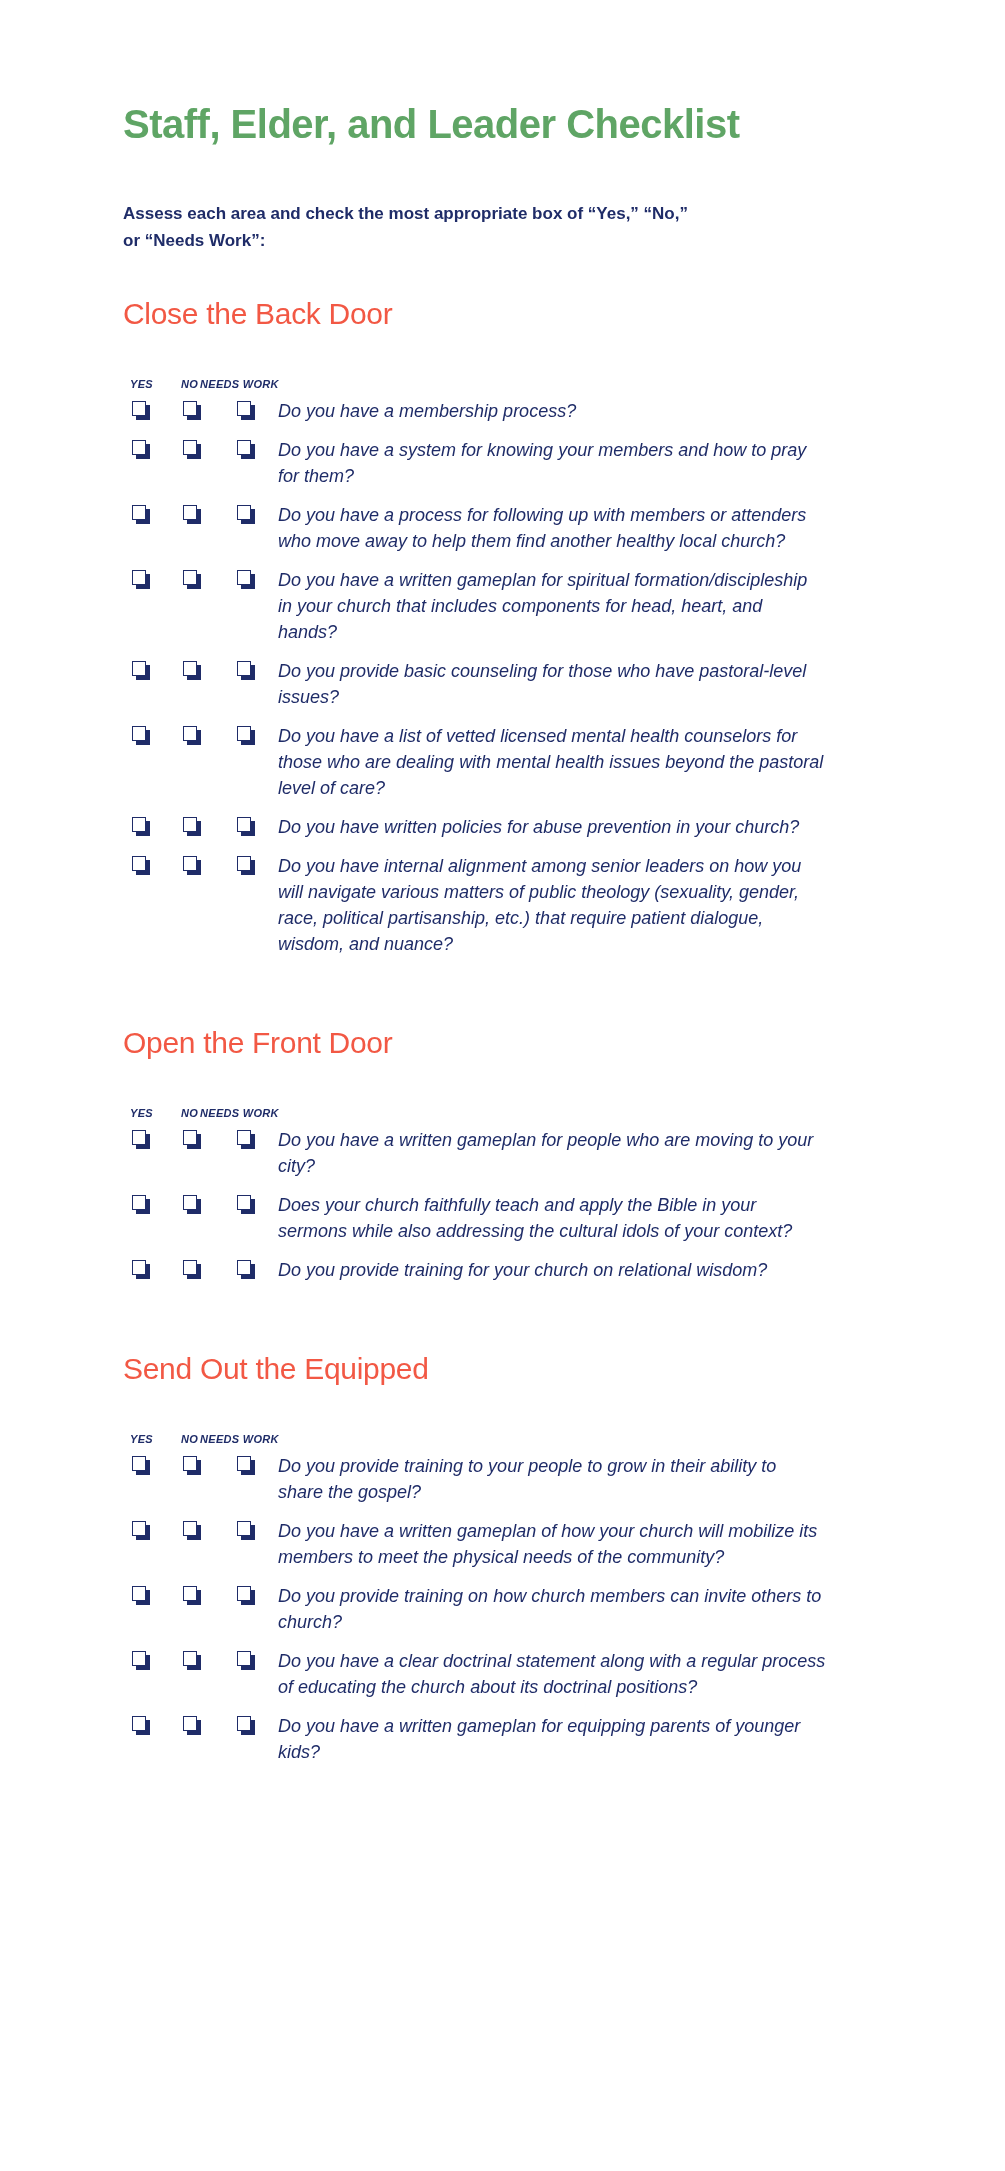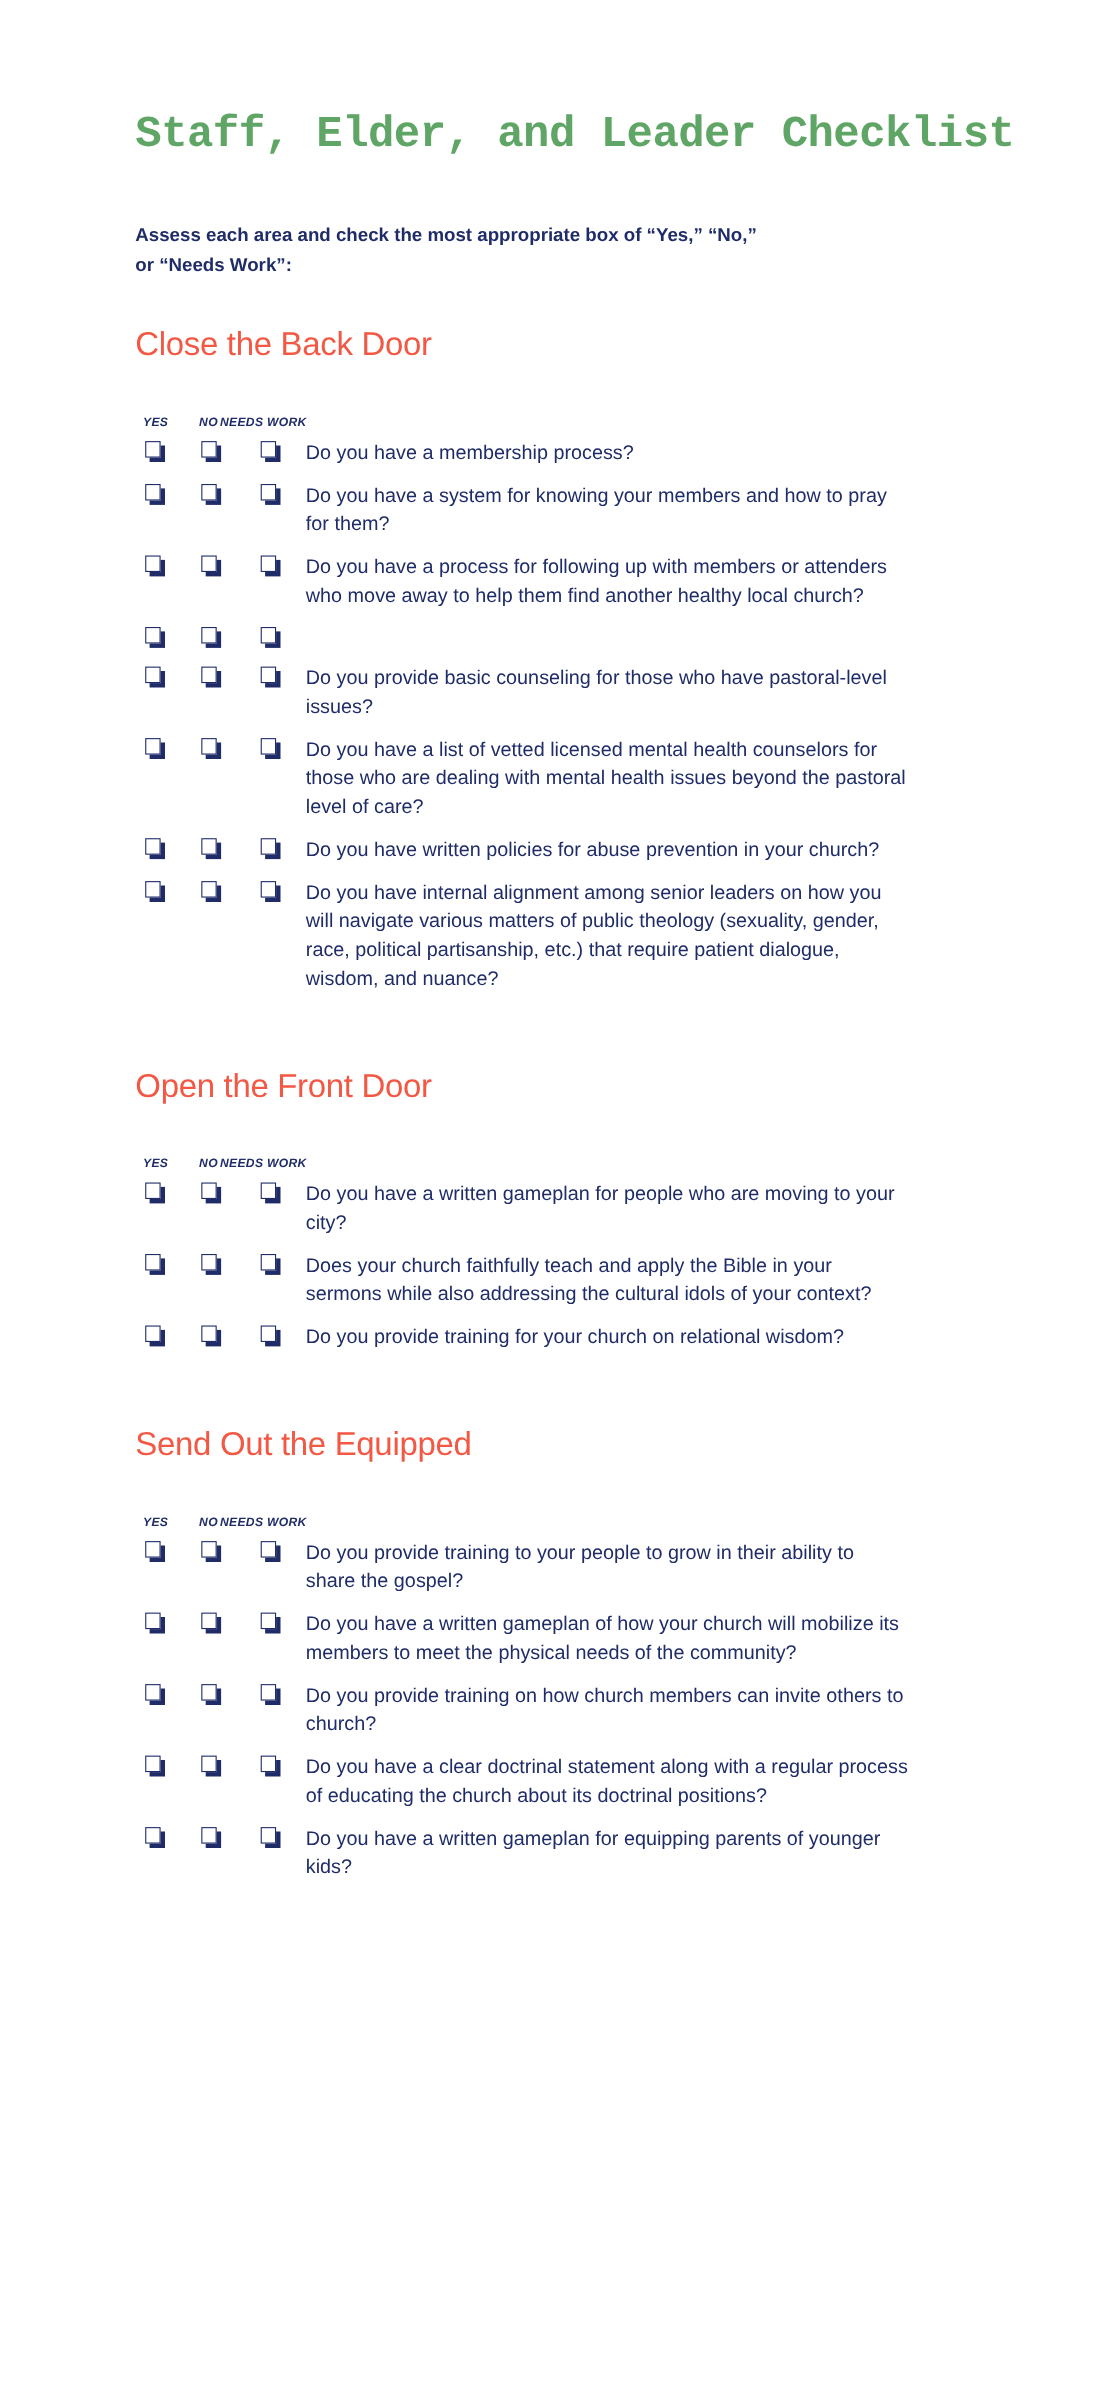--- a/index.html
+++ b/index.html
@@ -15,21 +15,20 @@
     -webkit-font-smoothing:antialiased;
   }
   .page{padding:0 75px 100px 123px;}
   .title{
     margin:100px 0 0 0;
     font-size:40px;
     font-weight:bold;
     line-height:1.2;
     letter-spacing:-0.5px;
     color:var(--green);
-    font-family:Liberation Mono, monospace;
   }
   .intro{
     margin:52px 0 0 0;
     font-size:17px;
     font-weight:bold;
     line-height:27px;
     color:var(--navy);
   }
   .section-heading{
     margin:68px 0 0 0;
@@ -74,20 +73,21 @@
     border:1.5px solid var(--navy);
     box-shadow:4px 4px 0 var(--navy);
     cursor:pointer;
   }
   .question{
     font-size:18px;
     line-height:26px;
     color:var(--navy);
     white-space:pre-line;
     max-width:700px;
+    font-style:italic;
   }
 </style>
 </head>
 <body>
 
 <div class="page">
   <h1 class="title">Staff, Elder, and Leader Checklist</h1>
   <p class="intro"><span>Assess each area and check the most appropriate box of “Yes,” “No,”</span><br><span>or “Needs Work”:</span></p>
   <div id="sections">
   <section class="section">
@@ -118,20 +118,23 @@
     <span class="cell"><span class="checkbox"></span></span>
     <span class="cell"><span class="checkbox"></span></span>
     <span class="question">Do you have a process for following up with members or attenders
 who move away to help them find another healthy local church?</span>
   </div>
 
   <div class="row">
     <span class="cell"><span class="checkbox"></span></span>
     <span class="cell"><span class="checkbox"></span></span>
     <span class="cell"><span class="checkbox"></span></span>
+    <span class="question">Do you have a written gameplan for spiritual formation/discipleship
+in your church that includes components for head, heart, and
+hands?</span>
   </div>
 
 
   <div class="row">
     <span class="cell"><span class="checkbox"></span></span>
     <span class="cell"><span class="checkbox"></span></span>
     <span class="cell"><span class="checkbox"></span></span>
     <span class="question">Do you provide basic counseling for those who have pastoral-level
 issues?</span>
   </div>

